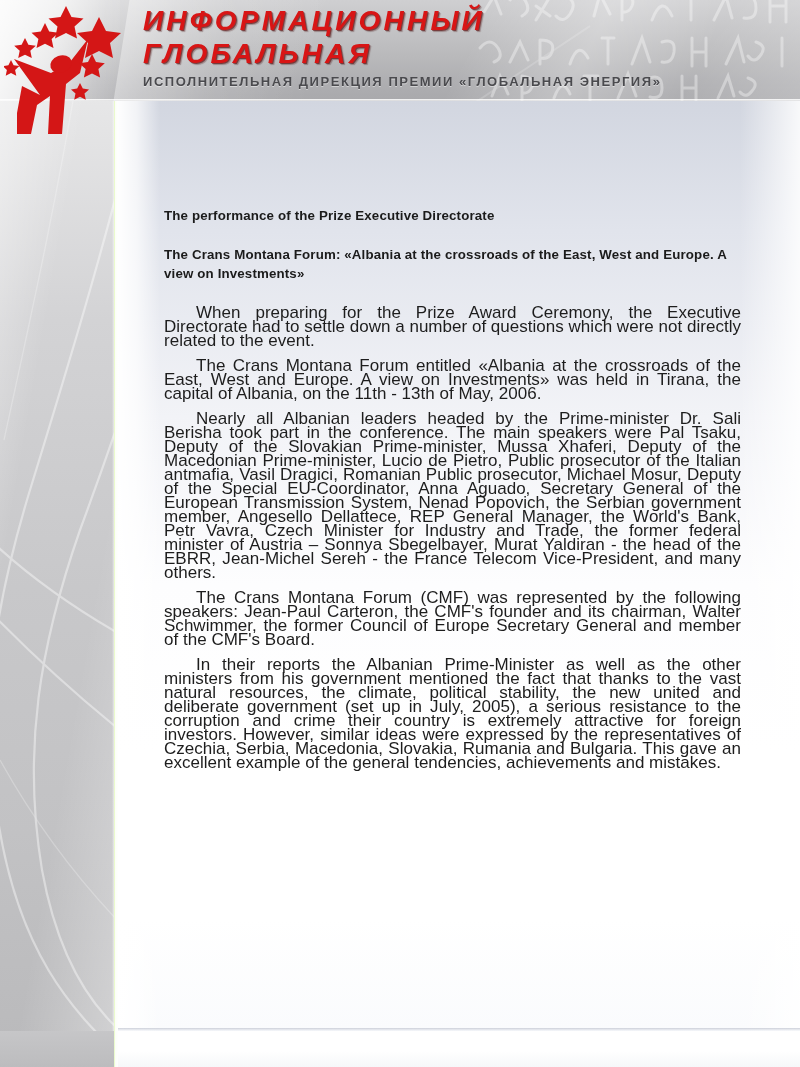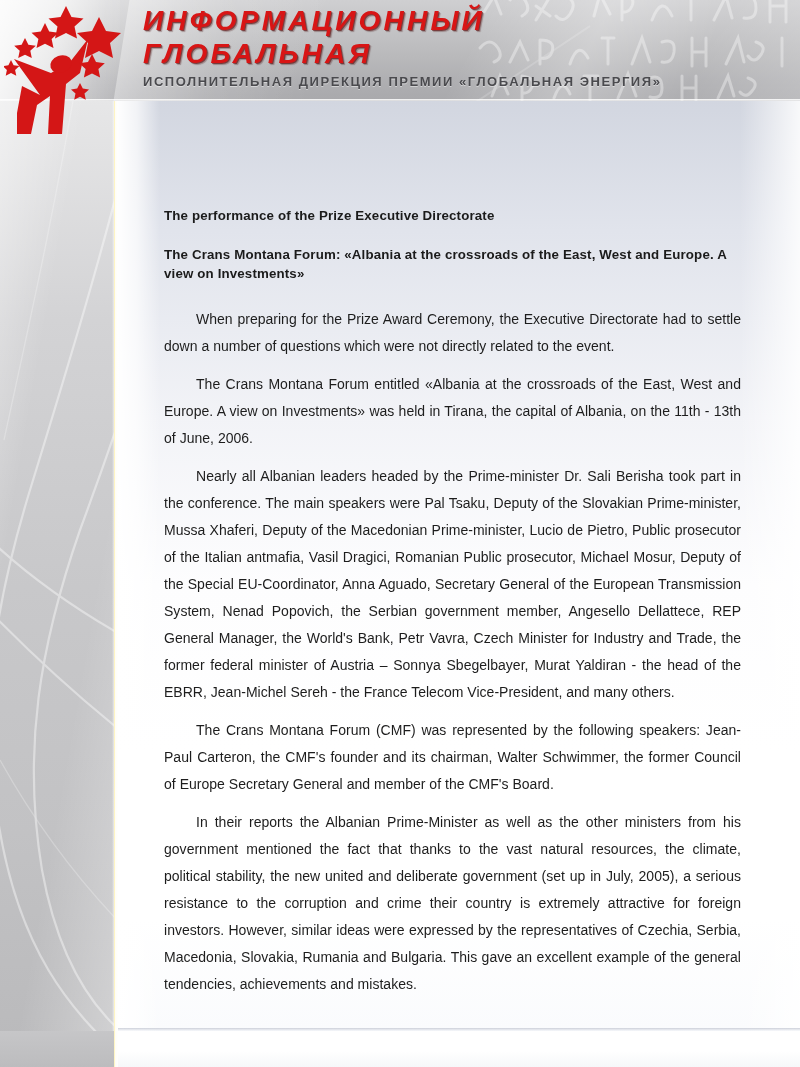--- a/index.html
+++ b/index.html
@@ -13,21 +13,21 @@
     overflow: hidden;
     font-family: "Liberation Sans", sans-serif;
     position: relative;
   }
 
   .page {
     position: absolute;
     inset: 0;
     width: 800px;
     height: 1067px;
-    background: #fde047;
+    background: #bef264;
     overflow: hidden;
   }
 
   
   .left-strip {
     position: absolute;
     left: 0;
     top: 0;
     width: 114px;
     height: 1067px;
@@ -265,22 +265,22 @@
   }
   .heading.tight {
     margin-bottom: 19px;
     margin-top: 48px;
   }
   .heading.two-line {
     margin-bottom: 22px;
   }
   .para {
     font-family: "Liberation Sans", sans-serif;
-    font-size: 14px;
-    line-height: 27px;
+    font-size: 17px;
+    line-height: 14px;
     text-align: justify;
     text-indent: 32px;
     margin: 0 0 11px 0;
     letter-spacing: 0.02px;
     color: #1d1d1d;
   }
   .para:last-child { margin-bottom: 0; }
 </style>
 </head>
 <body>
@@ -376,21 +376,21 @@
   <div class="content-sheet">
     <div class="content-sheet-sideglow"></div>
     <div class="content-sheet-rightglow"></div>
   </div>
 
   <div class="article">
     <p class="heading tight">The performance of the Prize Executive Directorate</p>
     <p class="heading two-line">The Crans Montana Forum: «Albania at the crossroads of the East, West and Europe. A view on Investments»</p>
 
     <p class="para">When preparing for the Prize Award Ceremony, the Executive Directorate had to settle down a number of questions which were not directly related to the event.</p>
-    <p class="para">The Crans Montana Forum entitled «Albania at the crossroads of the East, West and Europe. A view on Investments» was held in Tirana, the capital of Albania, on the 11th - 13th of June, 2006.</p>
+    <p class="para">The Crans Montana Forum entitled «Albania at the crossroads of the East, West and Europe. A view on Investments» was held in Tirana, the capital of Albania, on the 11th - 13th of May, 2006.</p>
     <p class="para">Nearly all Albanian leaders headed by the Prime-minister Dr. Sali Berisha took part in the conference. The main speakers were Pal Tsaku, Deputy of the Slovakian Prime-minister, Mussa Xhaferi, Deputy of the Macedonian Prime-minister, Lucio de Pietro, Public prosecutor of the Italian antmafia, Vasil Dragici, Romanian Public prosecutor, Michael Mosur, Deputy of the Special EU-Coordinator, Anna Aguado, Secretary General of the European Transmission System, Nenad Popovich, the Serbian government member, Angesello Dellattece, REP General Manager, the World's Bank, Petr Vavra, Czech Minister for Industry and Trade, the former federal minister of Austria – Sonnya Sbegelbayer, Murat Yaldiran -  the head of the EBRR, Jean-Michel Sereh -  the France Telecom Vice-President, and many others.</p>
     <p class="para">The Crans Montana Forum (CMF) was represented by the following speakers: Jean-Paul Carteron, the CMF's founder and its chairman, Walter Schwimmer, the former Council of Europe Secretary General and member of the CMF's Board.</p>
     <p class="para">In their reports the Albanian Prime-Minister as well as the other ministers from his government mentioned the fact that thanks to the vast natural resources, the climate, political stability, the new united and deliberate government (set up in July, 2005), a serious resistance to the corruption and crime their country is extremely attractive for foreign investors. However, similar ideas were expressed by the representatives of Czechia, Serbia, Macedonia, Slovakia, Rumania and Bulgaria. This gave an excellent example of the general tendencies, achievements and mistakes.</p>
   </div>
 
   <div class="footer-rule"></div>
   <div class="footer-band"></div>
   <div class="footer-strip-left"></div>
 
 </div>

